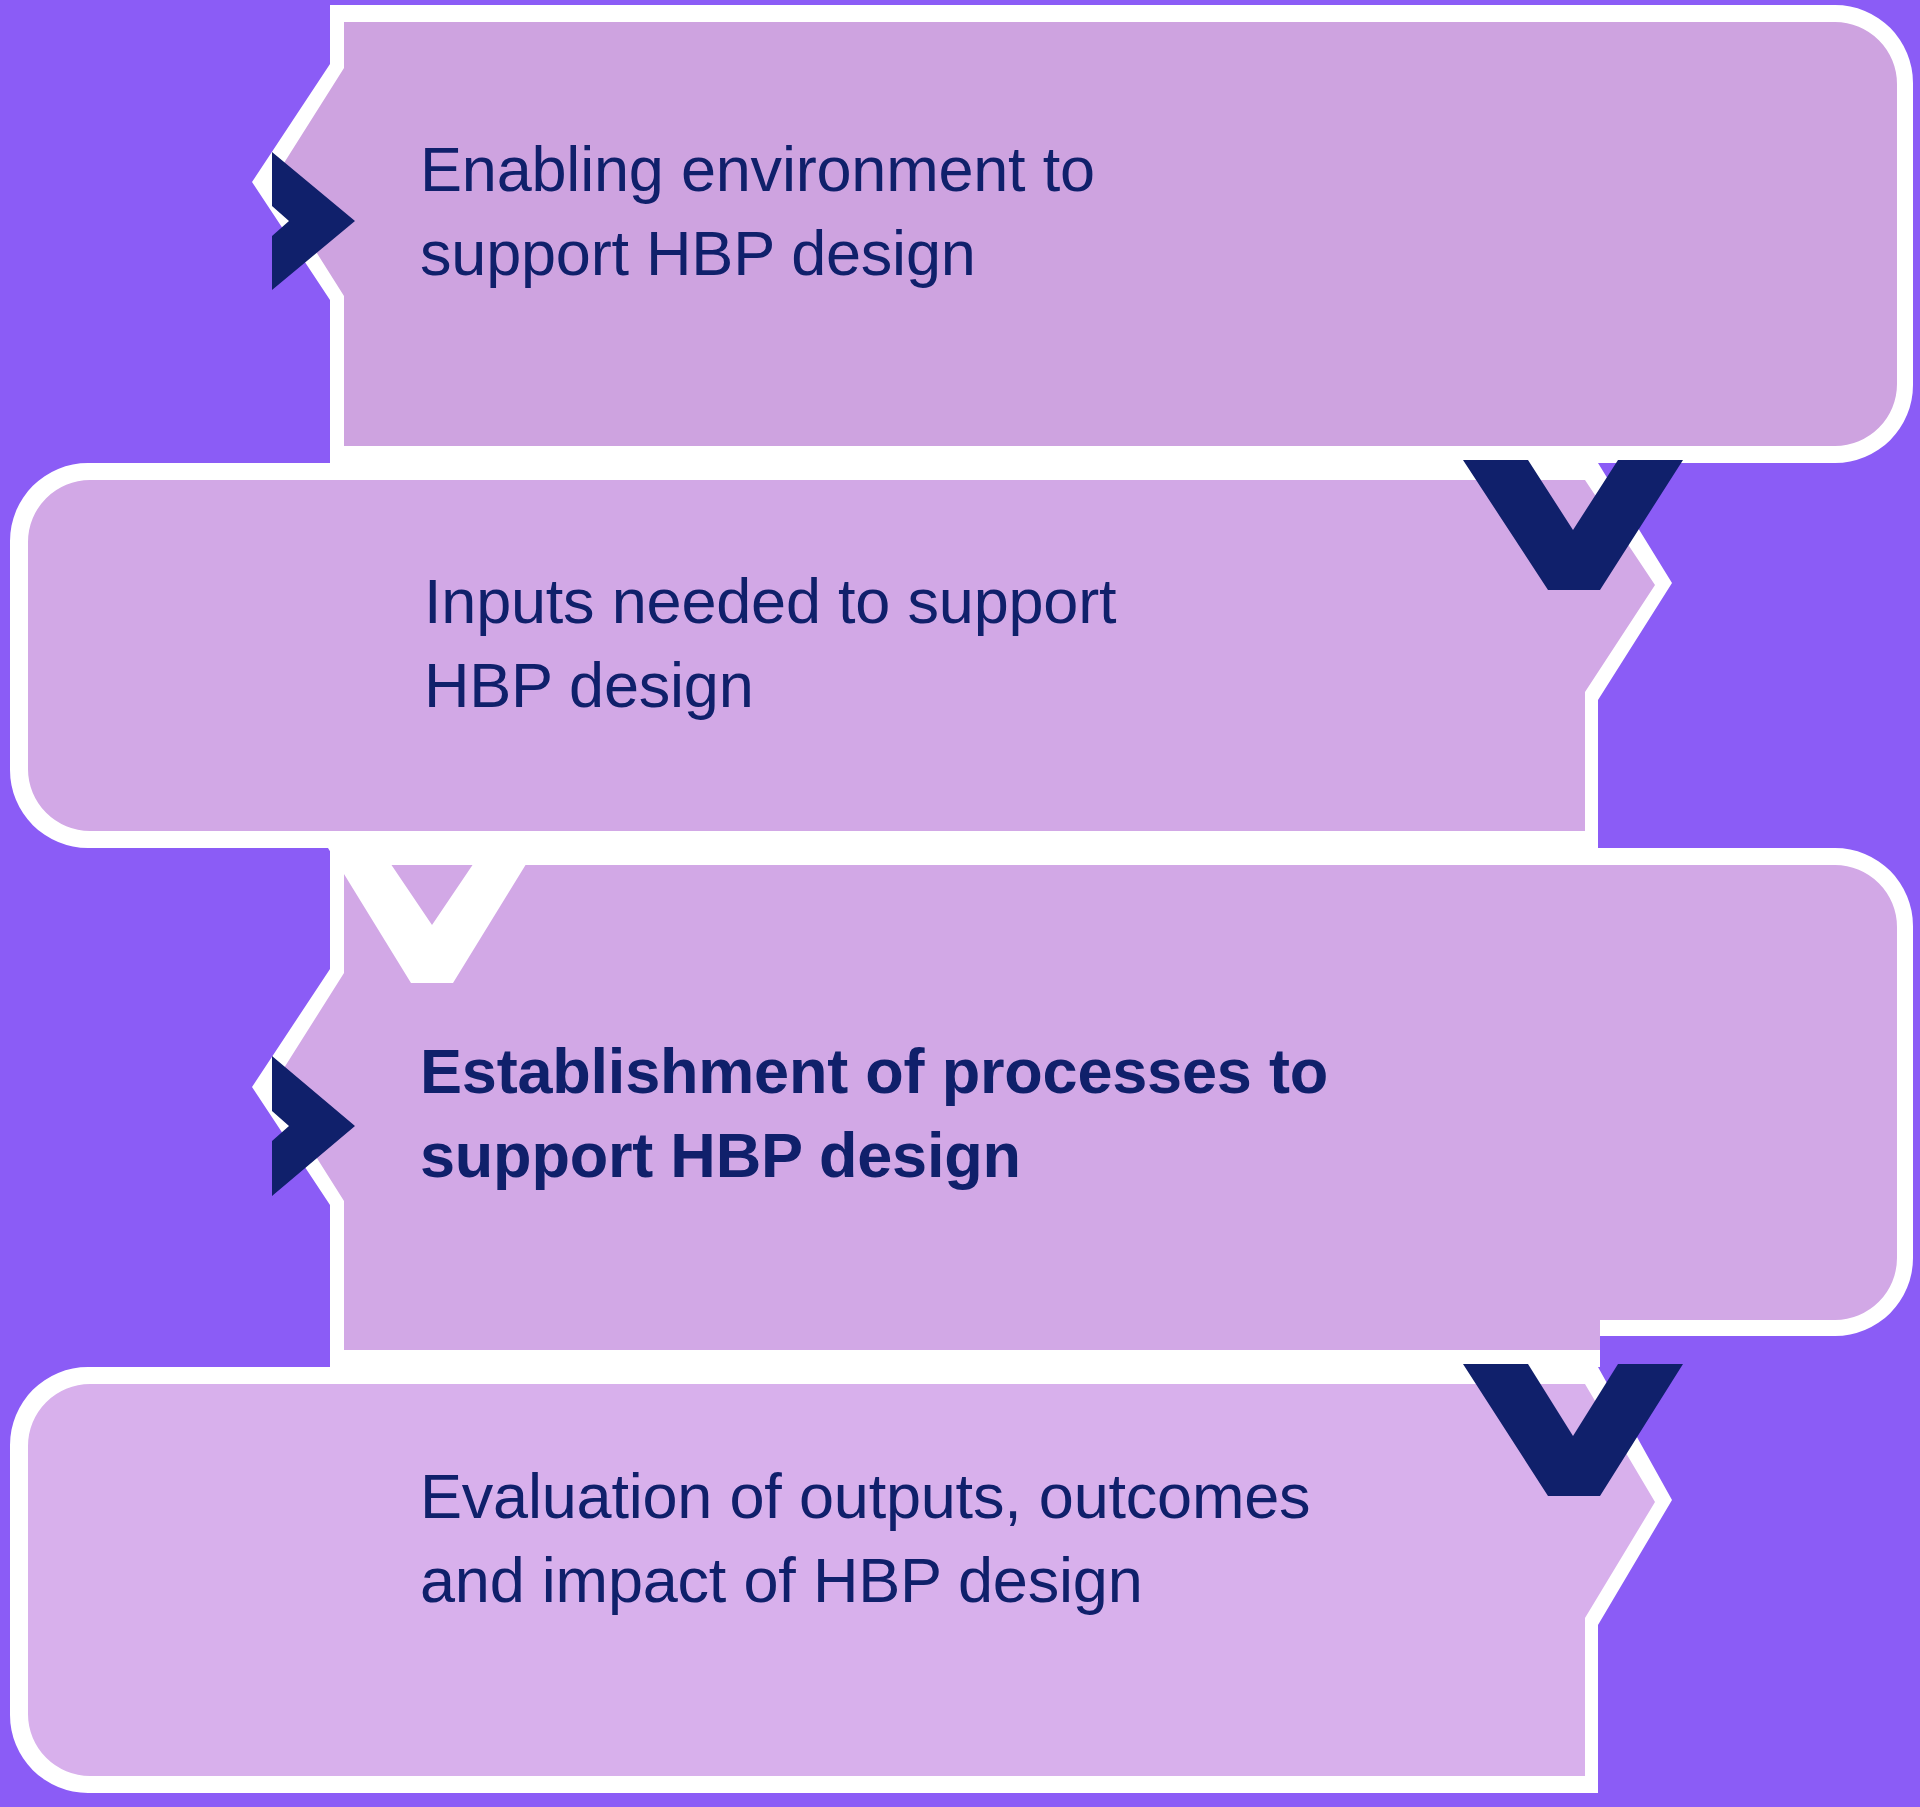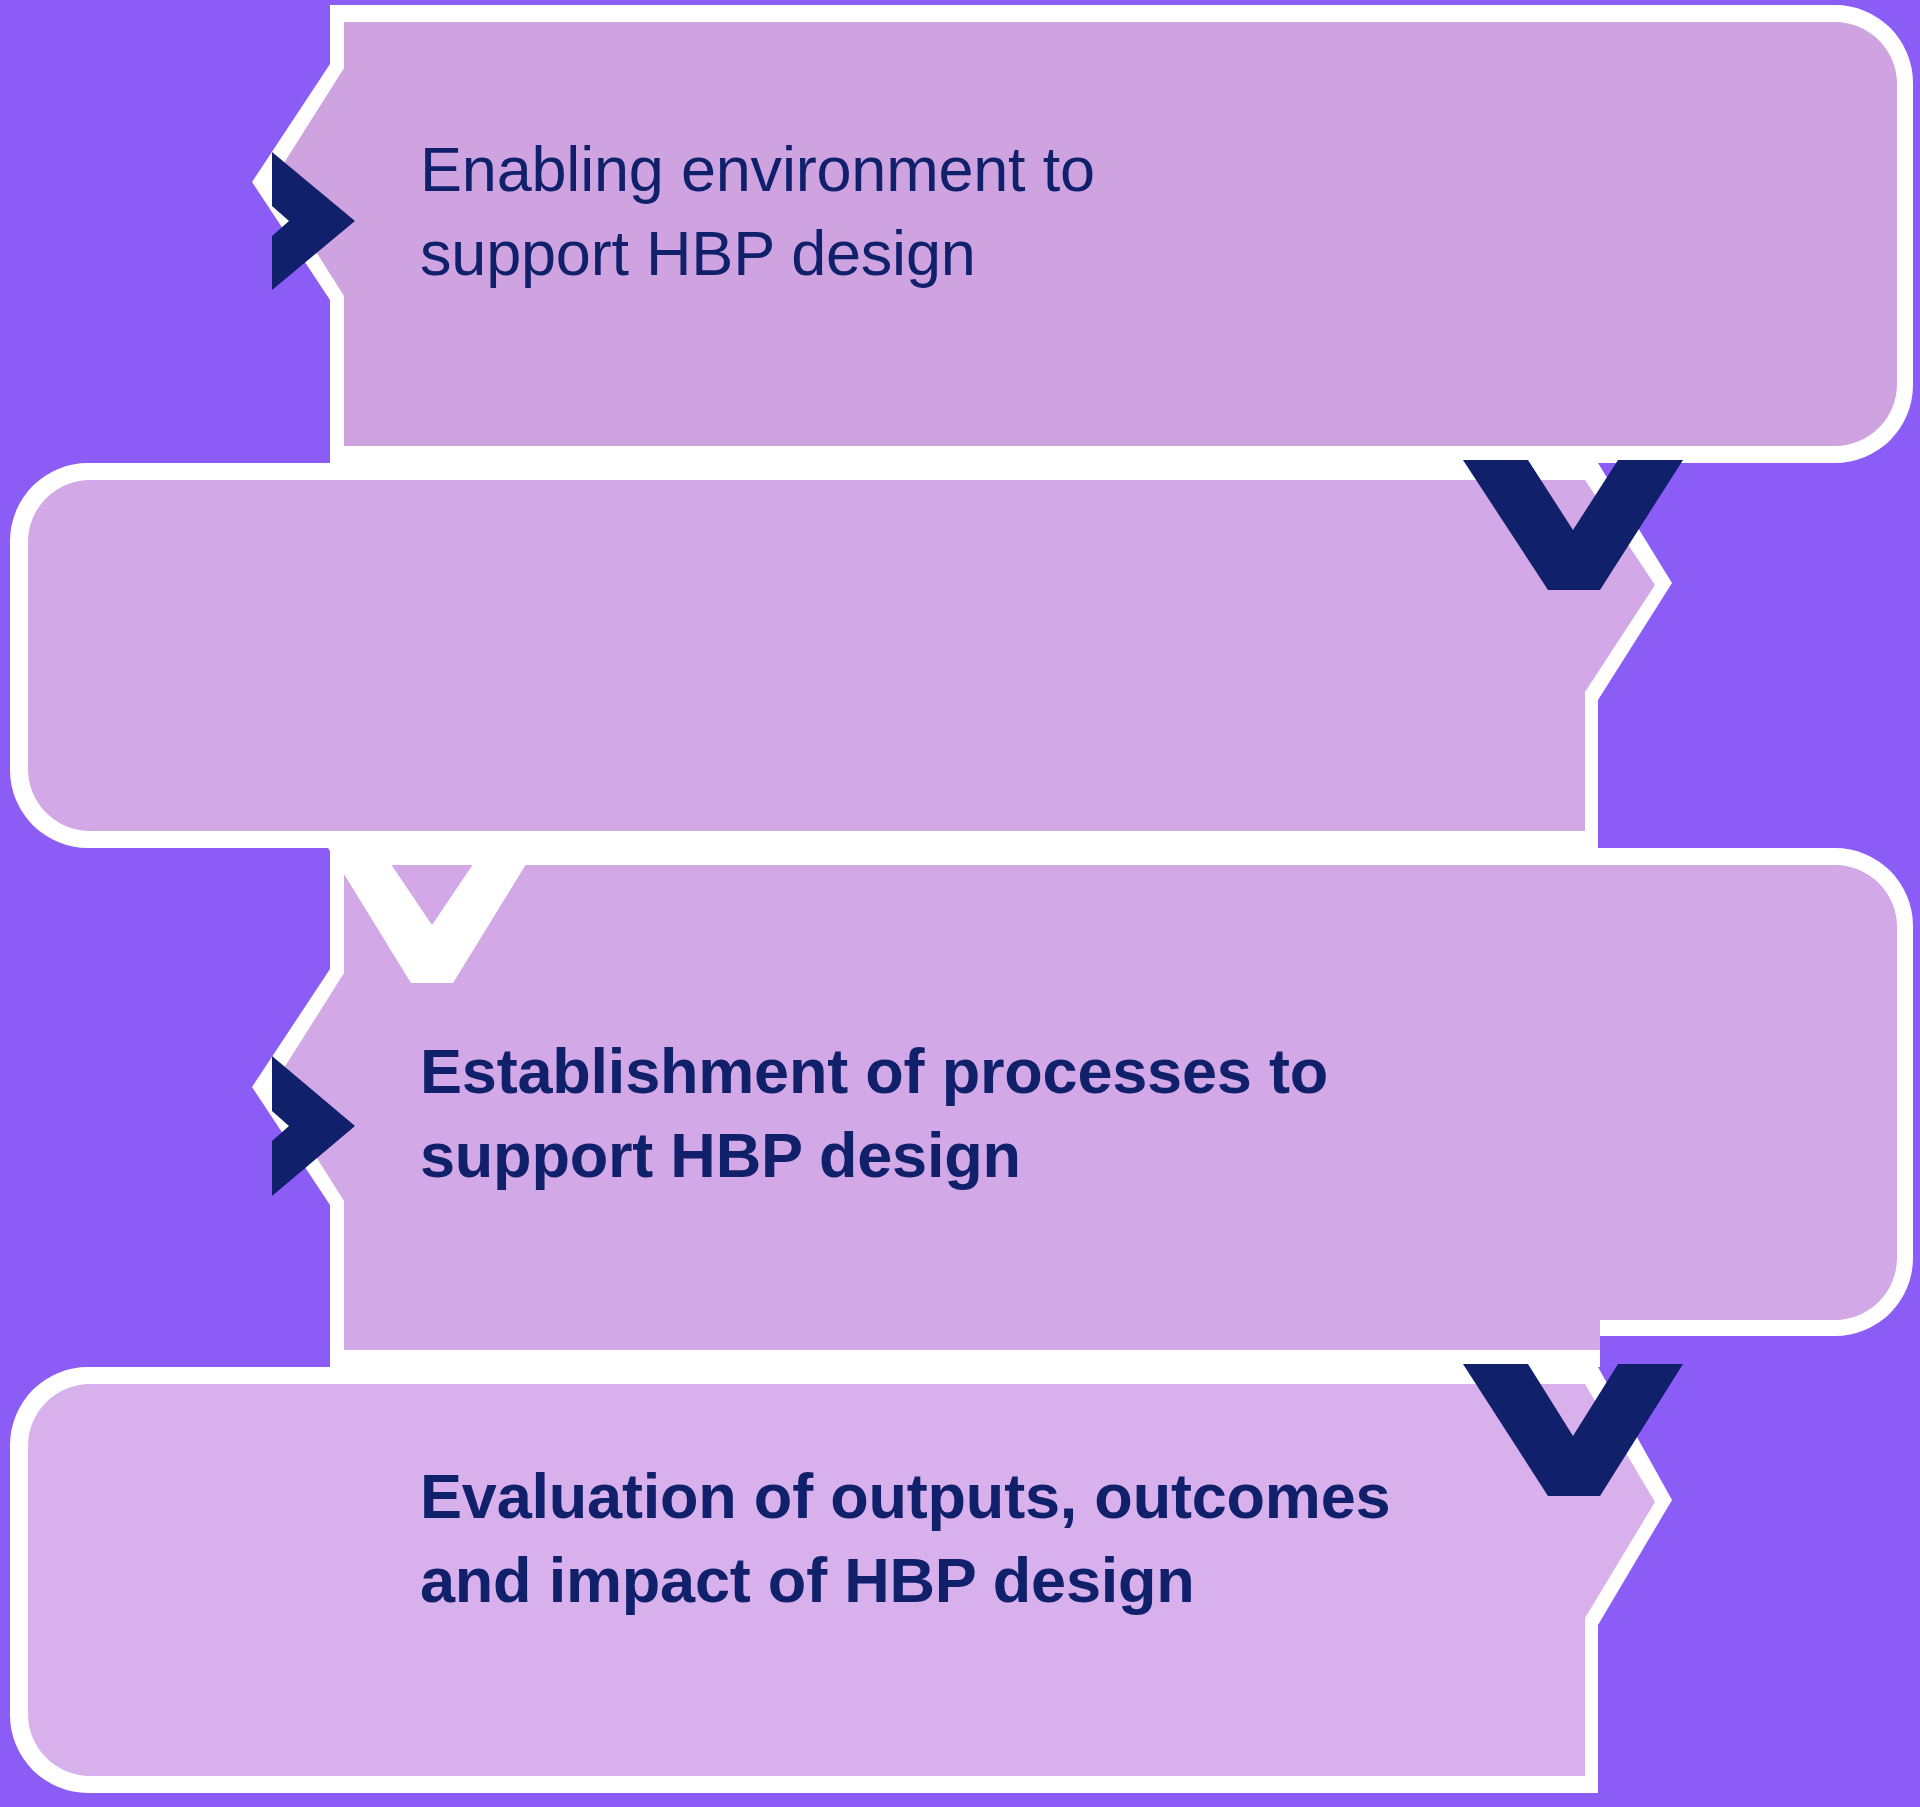--- a/index.html
+++ b/index.html
@@ -29,21 +29,21 @@
     font-size: 63px;
     line-height: 1.33;
     font-weight: 400;
     letter-spacing: -0.2px;
     white-space: pre-line;
     pointer-events: none;
   }
   #label-1 { left: 420px; top: 128px; }
   #label-2 { left: 424px; top: 560px; }
   #label-3 { left: 420px; top: 1030px; font-weight: bold; }
-  #label-4 { left: 420px; top: 1455px; font-weight: bold; }
+  #label-4 { left: 420px; top: 1455px; }
 </style>
 </head>
 <body>
 
 <div id="diagram-root">
 
   <svg id="flow-svg" viewBox="0 0 1920 1807" xmlns="http://www.w3.org/2000/svg">
 
     <g>
 
@@ -188,20 +188,22 @@
                L 1600,1496
                L 1548,1496
                Z"></path>
     </g>
 
   </svg>
 
   <div class="step-label" id="label-1">Enabling environment to
 support HBP design</div>
 
+  <div class="step-label" id="label-2">Inputs needed to support
+HBP design</div>
 
   <div class="step-label" id="label-3">Establishment of processes to
 support HBP design</div>
 
   <div class="step-label" id="label-4">Evaluation of outputs, outcomes
 and impact of HBP design</div>
 
 </div>
 
 </body></html>

